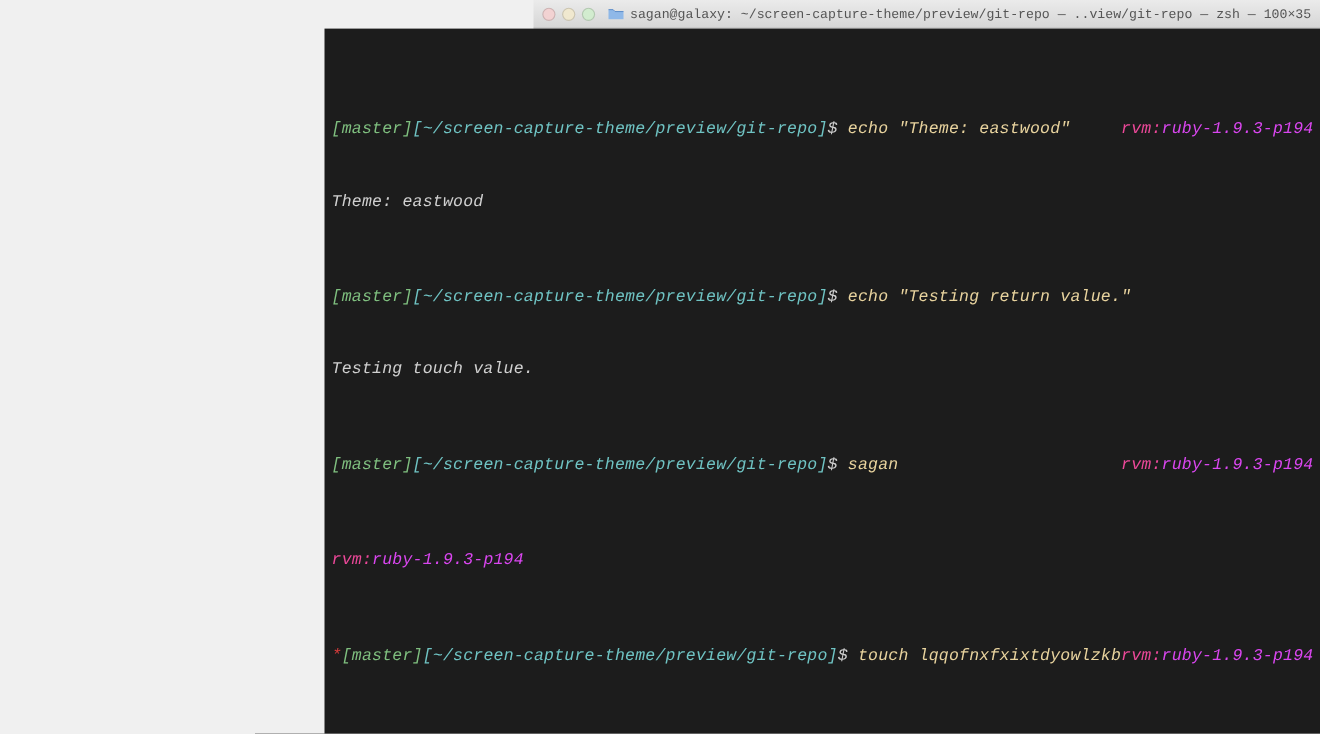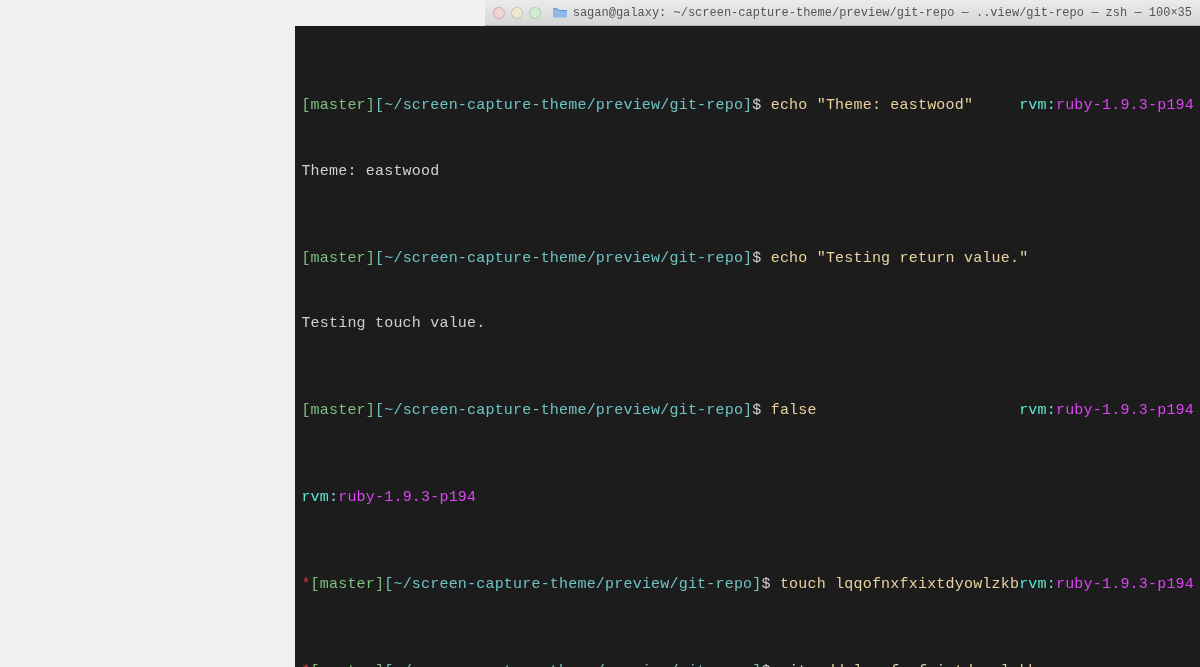--- a/index.html
+++ b/index.html
@@ -33,36 +33,37 @@
 .light.close { background: #f2d2d2; }
 .light.min { background: #f0e8cf; }
 .light.max { background: #d2eccf; }
 .title-icon { width: 14px; height: 11px; margin-right: 6px; display:inline-block; }
 .title-icon svg { display:block; }
 .titlebar-text { flex: 1; text-align: center; white-space: nowrap; overflow: hidden; text-overflow: ellipsis; }
 .terminal {
   flex: 1;
   background: #1c1c1c;
   color: #d0d0d0;
-  padding: 4px 6px;
+  padding: 16px 6px;
   line-height: 1.45;
   font-size: 15px;
   letter-spacing: 0.2px;
   white-space: pre;
   overflow: hidden;
+  font-style: italic;
 }
 .line { display: flex; justify-content: space-between; }
 .left { display: inline; }
 .right { display: inline; }
 .dirty { color: #d53b3b; }
 .branch { color: #7fbf7f; }
 .path { color: #6fc3c3; }
 .dollar { color: #d0d0d0; }
 .cmd { color: #e8d39e; }
-.rvml { color: #5eead4; margin-top: 32px; }
+.rvml { color: #ec4899; margin-top: 32px; }
 .rvmr { color: #d946ef; }
 .out { color: #d0d0d0; }
 </style>
 </head>
 <body>
 
 <div class="window">
 
   <div class="titlebar">
     <div class="traffic-lights">
@@ -86,21 +87,21 @@
       <span class="right"><span class="rvml">rvm:</span><span class="rvmr">ruby-1.9.3-p194</span></span>
     </div>
     <div class="out">Theme: eastwood</div>
 
     <div class="line">
       <span class="left"><span class="branch">[master]</span><span class="path">[~/screen-capture-theme/preview/git-repo]</span><span class="dollar">$</span> <span class="cmd">echo "Testing return value."</span></span>
     </div>
     <div class="out">Testing touch value.</div>
 
     <div class="line">
-      <span class="left"><span class="branch">[master]</span><span class="path">[~/screen-capture-theme/preview/git-repo]</span><span class="dollar">$</span> <span class="cmd">false</span></span>
+      <span class="left"><span class="branch">[master]</span><span class="path">[~/screen-capture-theme/preview/git-repo]</span><span class="dollar">$</span> <span class="cmd">sagan</span></span>
       <span class="right"><span class="rvml">rvm:</span><span class="rvmr">ruby-1.9.3-p194</span></span>
     </div>
 
     <div class="line">
       <span class="right"><span class="rvml">rvm:</span><span class="rvmr">ruby-1.9.3-p194</span></span>
     </div>
 
     <div class="line">
       <span class="left"><span class="dirty">*</span><span class="branch">[master]</span><span class="path">[~/screen-capture-theme/preview/git-repo]</span><span class="dollar">$</span> <span class="cmd">touch lqqofnxfxixtdyowlzkb</span></span>
       <span class="right"><span class="rvml">rvm:</span><span class="rvmr">ruby-1.9.3-p194</span></span>

